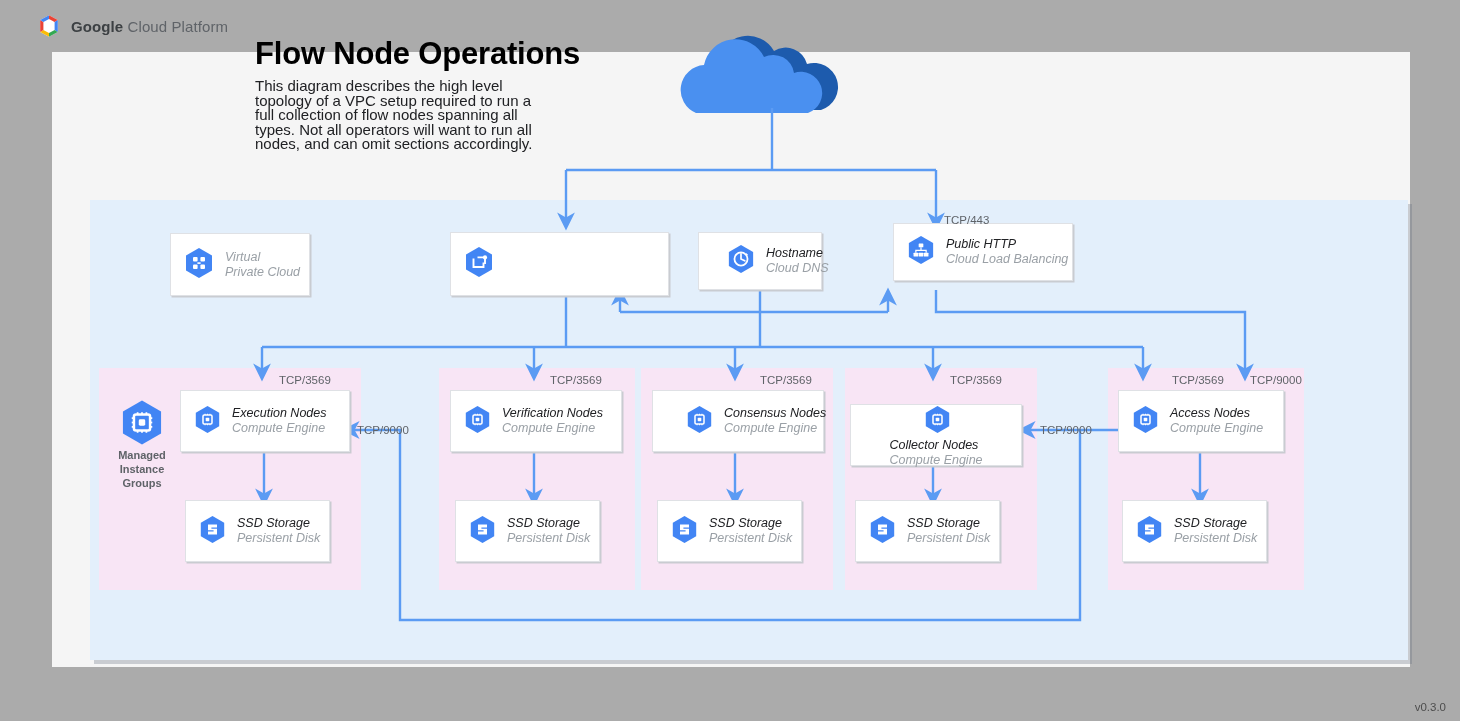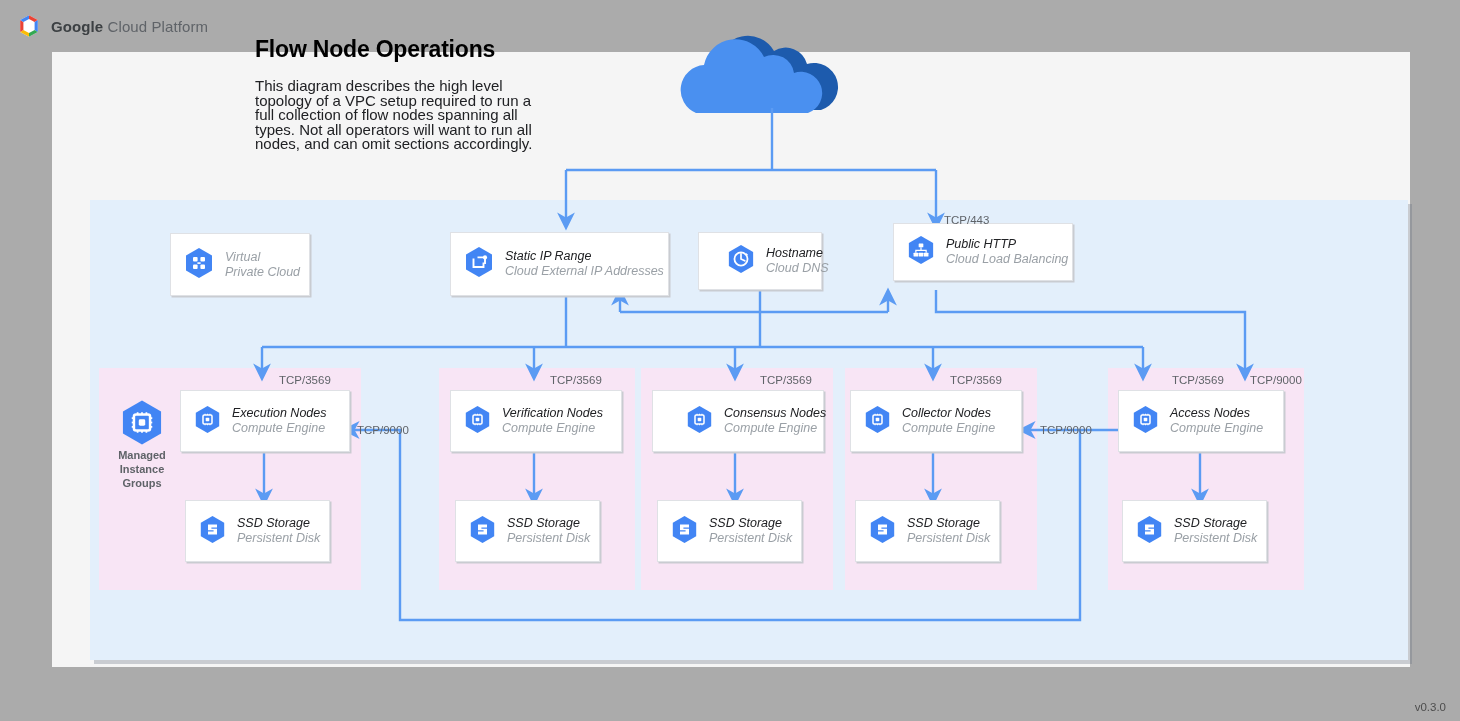--- a/index.html
+++ b/index.html
@@ -7,37 +7,37 @@
   body {
     background:#ababab;
     font-family:"Liberation Sans", sans-serif;
     position:relative;
     overflow:hidden;
   }
 
   
   #gcp-header{
     position:absolute; left:0; top:0; width:1460px; height:52px;
-    display:flex; align-items:center; padding-left:16px;
+    display:flex; align-items:center; padding-left:36px;
   }
   #gcp-logo{ width:26px; height:26px; margin-right:9px; flex:0 0 auto; }
   #gcp-title{ font-size:15px; color:#3c4043; letter-spacing:.1px; white-space:nowrap;}
   #gcp-title .b{ font-weight:bold; color:#3c4043; }
   #gcp-title .n{ font-weight:normal; color:#5f6368; }
 
   
   #canvas{
     position:absolute; left:52px; top:52px; width:1358px; height:615px;
     background:#f5f5f5;
   }
 
   
   #diagram-title{
     position:absolute; left:255px; top:36px;
-    font-size:23px; font-weight:bold; color:#000;
+    font-size:31px; font-weight:bold; color:#000;
     letter-spacing:-.2px;
   }
   #diagram-desc{
     position:absolute; left:255px; top:79px; width:290px;
     font-size:15px; line-height:14.5px; color:#202124;
   }
 
   
   #cloud-wrap{ position:absolute; left:678px; top:18px; width:190px; height:95px; }
 
@@ -206,24 +206,20 @@
 <div class="card stacked" style="left:450px; top:232px; width:219px; height:64px;">
   <span class="ico">
     <svg viewBox="0 0 30 32" width="30" height="32">
       <path d="M15 1 L28 8.5 L28 23.5 L15 31 L2 23.5 L2 8.5 Z" fill="#4285f4"></path>
       <g fill="none" stroke="#ffffff" stroke-width="1.9">
         <path d="M9.5 12.6 L9.5 21 L19.5 21 L19.5 16.5"></path>
         <path d="M13.5 11.4 L21 11.4 L21 18"></path>
       </g>
       <circle cx="21" cy="11.4" r="2.1" fill="#ffffff"></circle>
     </svg>
-  </span>
-  <span class="txt">
-    <span class="t1">Static IP Range</span>
-    <span class="t2">Cloud External IP Addresses</span>
   </span>
 </div>
 
 <div class="card" style="left:698px; top:232px; width:124px; height:58px;padding-left:15px;">
   <span class="ico">
     <svg viewBox="0 0 30 32" width="28" height="30">
       <path d="M15 1 L28 8.5 L28 23.5 L15 31 L2 23.5 L2 8.5 Z" fill="#4285f4"></path>
       <circle cx="15" cy="16" r="7" fill="none" stroke="#ffffff" stroke-width="1.9"></circle>
       <path d="M15 10.5 L15 16 L19 18" stroke="#ffffff" stroke-width="1.8" fill="none" stroke-linecap="round"></path>
       <path d="M20.5 9.5 L22.5 11.5 L20.3 13.3" fill="#ffffff"></path>
@@ -343,21 +339,21 @@
           <path d="M17.7 21 L17.7 22.4"></path>
       </g>
     </svg>
   </span>
   <span class="txt">
     <span class="t1">Consensus Nodes</span>
     <span class="t2">Compute Engine</span>
   </span>
 </div>
 
-<div class="card stacked" style="left:850px; top:390px; width:172px; height:62px;">
+<div class="card stacked" style="left:850px; top:404px; width:172px; height:62px;flex-direction:column;">
   <span class="ico">
     <svg viewBox="0 0 30 32" width="27" height="29">
       <path d="M15 1 L28 8.5 L28 23.5 L15 31 L2 23.5 L2 8.5 Z" fill="#4285f4"></path>
       <rect x="10" y="11" width="10" height="10" rx="1.3" fill="none" stroke="#ffffff" stroke-width="1.7"></rect>
       <rect x="13" y="14" width="4" height="4" rx=".8" fill="#ffffff"></rect>
       <g stroke="#ffffff" stroke-width="1.1">
         <path d="M12.3 9.6 L12.3 11"></path>
           <path d="M15 9.6 L15 11"></path>
           <path d="M17.7 9.6 L17.7 11"></path>
         <path d="M12.3 21 L12.3 22.4"></path>

